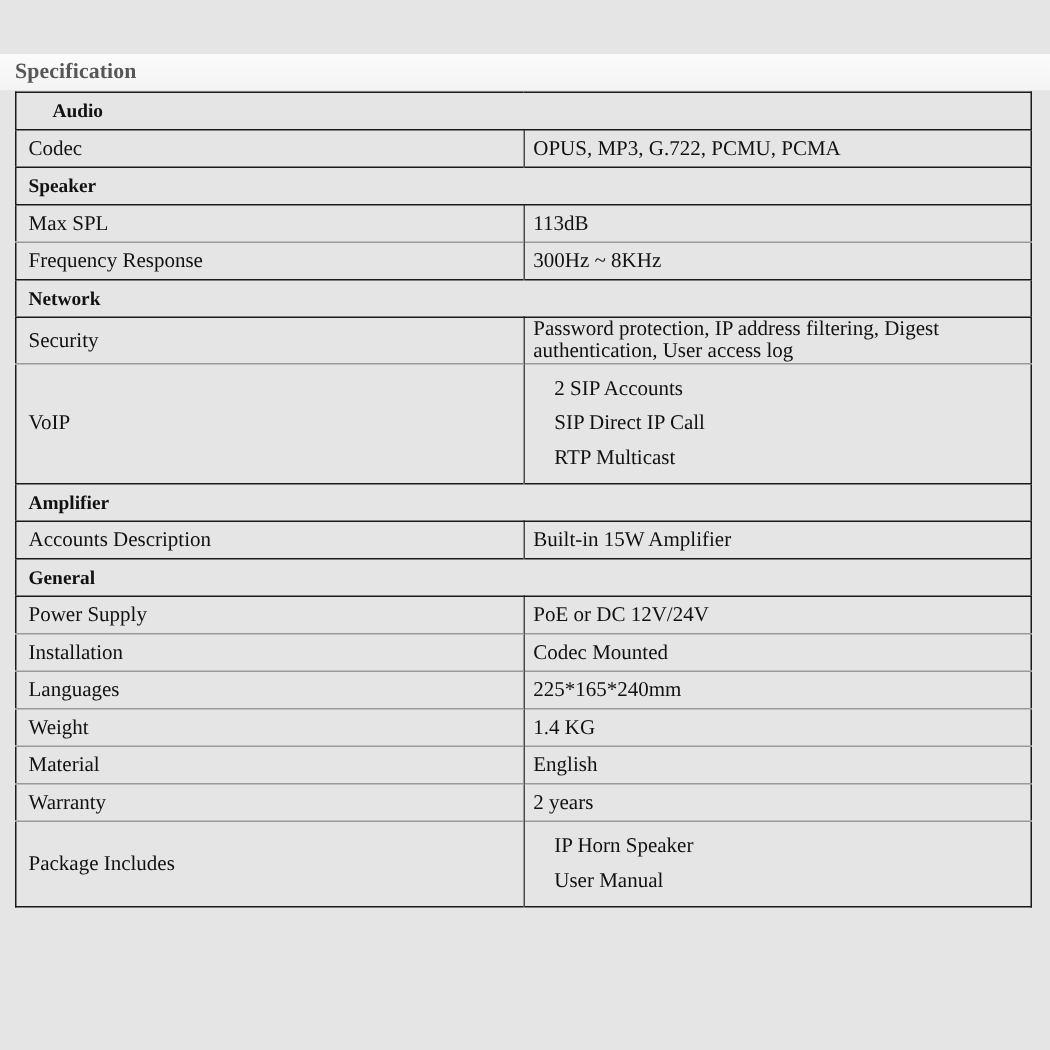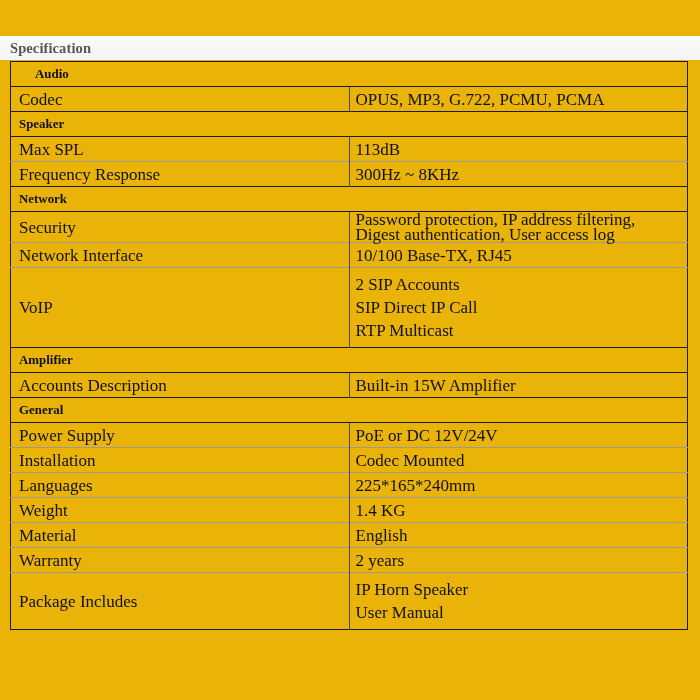--- a/index.html
+++ b/index.html
@@ -11,21 +11,21 @@
     width: 700px;
     height: 700px;
     font-family: "Liberation Serif", "DejaVu Serif", serif;
     color: #000000;
     overflow: hidden;
   }
   #page {
     position: relative;
     width: 700px;
     height: 700px;
-    background: #eab308;
+    background: #e5e5e5;
     text-decoration: underline;
   }
 
   
   .title-band {
     position: absolute;
     left: 0;
     top: 36px;
     width: 700px;
     height: 24px;
@@ -51,21 +51,21 @@
     border-collapse: collapse;
     table-layout: fixed;
     border-left: 1.6px solid #1a1a1a;
     border-right: 1.6px solid #1a1a1a;
     border-top: 1.6px solid #1a1a1a;
     border-bottom: 1.6px solid #1a1a1a;
   }
   .spec-table td {
     padding: 0;
     vertical-align: middle;
-    font-size: 17px;
+    font-size: 14px;
     line-height: 15px;
     color: #111111;
   }
 
   
   tr.section-row > td {
     border-top: 1.6px solid #1a1a1a;
     border-bottom: 1.6px solid #1a1a1a;
     font-weight: bold;
     font-size: 12.9px;
@@ -92,21 +92,21 @@
   }
   td.val-cell {
     padding: 0 6px 0 6px;
   }
 
   
   tr.tall-row > td {
     border-top: 1px solid #9a9a9a;
   }
   td.multi-cell {
-    padding: 5px 6px 5px 6px;
+    padding: 5px 6px 5px 20px;
   }
   .multi-line {
     display: block;
     line-height: 23px;
     height: 23px;
     white-space: nowrap;
   }
 </style>
 </head>
 <body>
@@ -135,24 +135,20 @@
         <tr class="data-row">
           <td class="key-cell">Frequency Response</td>
           <td class="val-cell">300Hz ~ 8KHz</td>
         </tr>
         <tr class="section-row">
           <td colspan="2">Network</td>
         </tr>
         <tr class="data-row after-section">
           <td class="key-cell">Security</td>
           <td class="val-cell">Password protection, IP address filtering, Digest authentication, User access log</td>
-        </tr>
-        <tr class="data-row">
-          <td class="key-cell">Network Interface</td>
-          <td class="val-cell">10/100 Base-TX, RJ45</td>
         </tr>
         <tr class="tall-row">
           <td class="key-cell">VoIP</td>
           <td class="multi-cell">
             <span class="multi-line">2 SIP Accounts</span>
             <span class="multi-line">SIP Direct IP Call</span>
             <span class="multi-line">RTP Multicast</span>
           </td>
         </tr>
         <tr class="section-row">

